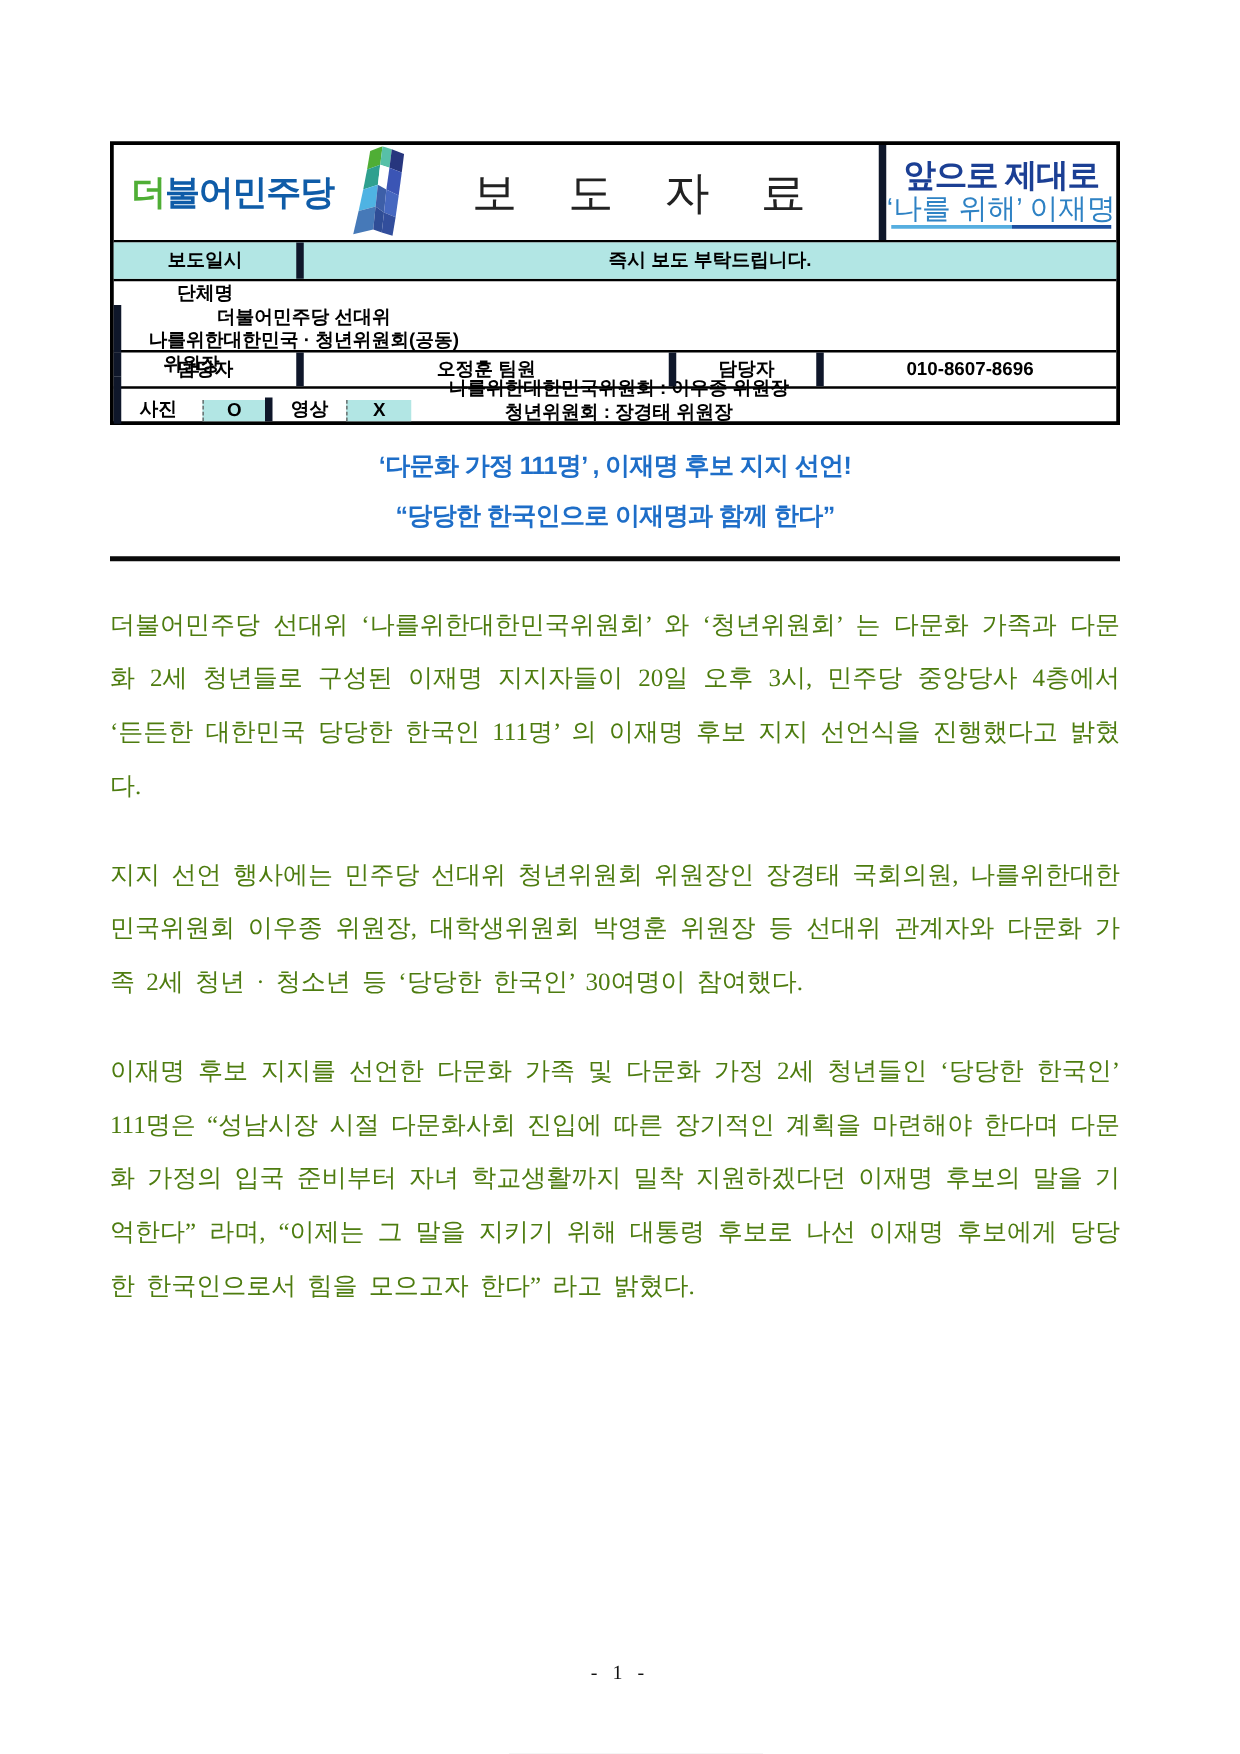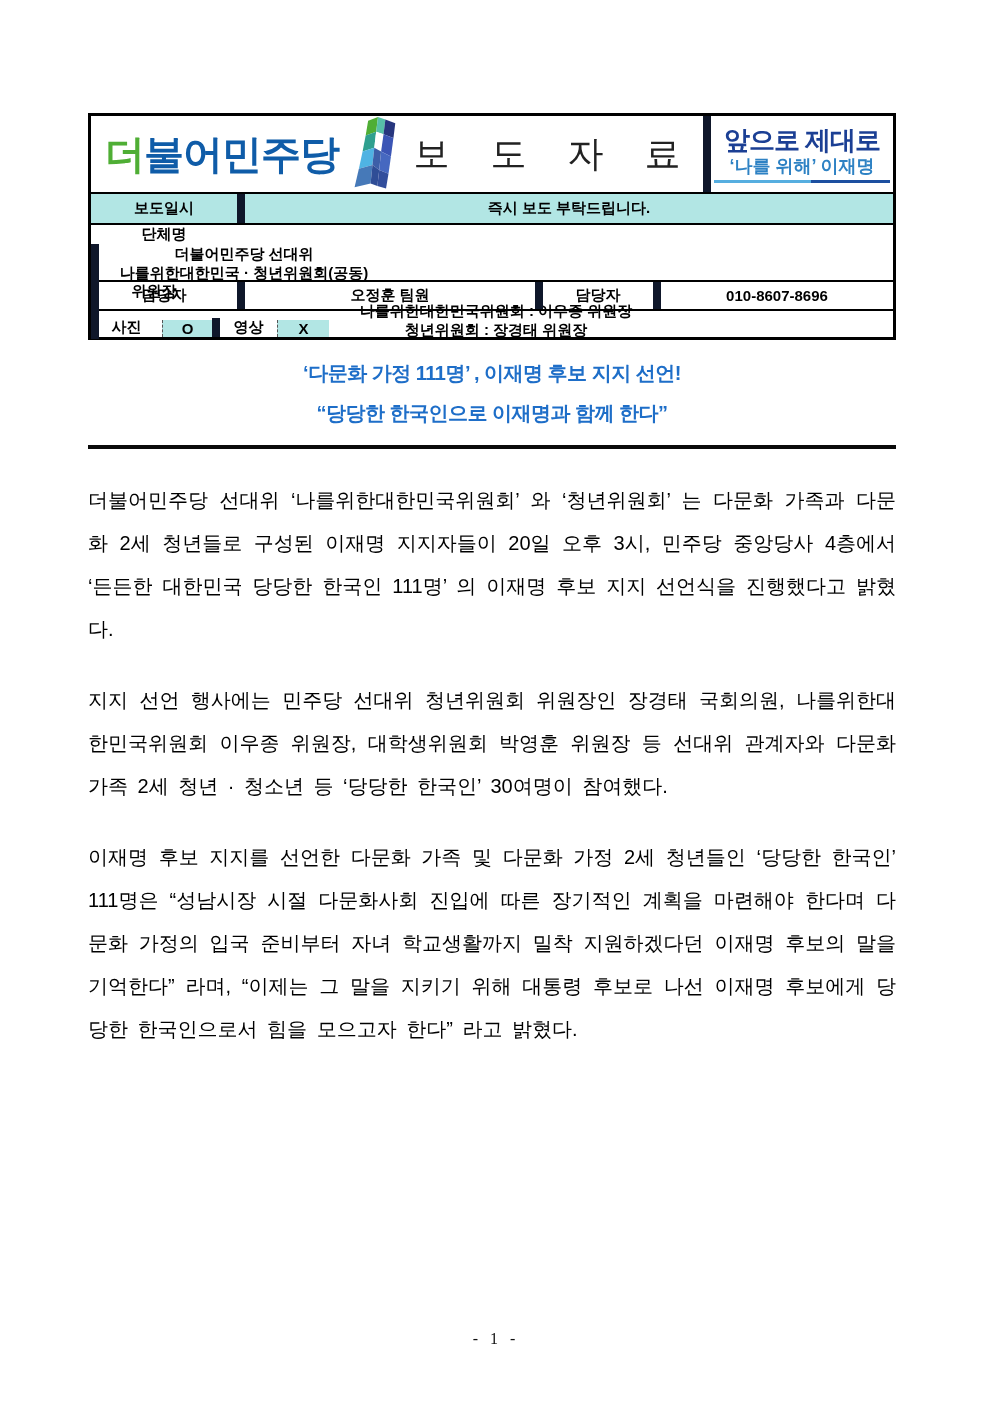--- a/index.html
+++ b/index.html
@@ -13,40 +13,40 @@
     overflow:hidden;
   }
   .content { position:absolute; left:88px; top:113px; width:808px; }
 
   
   .doc-table { border:3px solid #000; background:#fff; }
   .trow { display:flex; border-top:2px solid #000; align-items:stretch; }
   .trow:first-child { border-top:none; }
   .tcell {
     display:flex; align-items:center; justify-content:center;
-    border-left:8px solid #0f172a; text-align:center;
+    border-left:6px solid #0f172a; text-align:center;
     box-sizing:border-box;
   }
   .tcell:first-child { border-left:none; }
 
   .header-row { height:76px; }
   .brand-cell { flex:1; display:flex; align-items:center; justify-content:flex-start; padding-left:14px; }
-  .wordmark { font-size:40px; font-weight:bold; letter-spacing:-1px; white-space:nowrap; }
+  .wordmark { font-size:28px; font-weight:bold; letter-spacing:-1px; white-space:nowrap; }
   .wm-green { color:#4fae35; }
   .wm-blue  { color:#0f5ca8; }
   .flag { margin-left:4px; height:74px; width:70px; flex:none; }
   .masthead-title {
     flex:1; text-align:center;
     font-family:"Liberation Serif","DejaVu Serif",serif;
     font-size:36px; letter-spacing:16px; color:#222;
     padding-right:6px; white-space:nowrap;
   }
   .slogan-cell { width:190px; flex:none; flex-direction:column; justify-content:center; padding:4px 2px; }
   .slogan-line1 { font-size:26px; font-weight:bold; color:#1b3f94; letter-spacing:-1px; line-height:28px; white-space:nowrap; }
-  .slogan-line2 { font-size:18px; color:#2e82c4; line-height:24px; white-space:nowrap;font-weight:bold; }
+  .slogan-line2 { font-size:23px; color:#2e82c4; line-height:24px; white-space:nowrap; }
   .slogan-underline { width:176px; height:3px; margin-top:2px;
     background:linear-gradient(to right,#56aee0 0 55%,#1c4fa0 55% 100%); }
 
   .label-cell { font-size:15px; font-weight:bold; }
   .value-cell { font-size:15px; font-weight:bold; }
   .cyan { background:#b2e6e4; }
   .w1 { width:146px; flex:none; }
   .w2 { width:298px; flex:none; }
   .w3 { width:118px; flex:none; }
   .flex1 { flex:1; }
@@ -65,22 +65,22 @@
   .headline {
     margin-top:13px; text-align:center;
     font-size:20px; font-weight:bold; color:#1e6ec8;
     line-height:40px; letter-spacing:-0.5px;
   }
   .divider { height:4px; background:#0a0a0a; margin-top:12px; }
 
   
   .body-text {
     margin-top:30px;
-    font-family:Liberation Sans, sans-serif;
-    font-size:20px; line-height:43px; color:#000000;
+    font-family:Liberation Serif, serif;
+    font-size:20px; line-height:43px; color:#4d7c0f;
     text-align:justify; word-spacing:4px;
   }
   .body-text p { margin:0 0 28px 0; }
   .body-text p:last-child { margin-bottom:0; }
 
   
   .page-number {
     position:absolute; left:0; right:0; top:1330px;
     text-align:center;
     font-family:"Liberation Serif","DejaVu Serif",serif;

